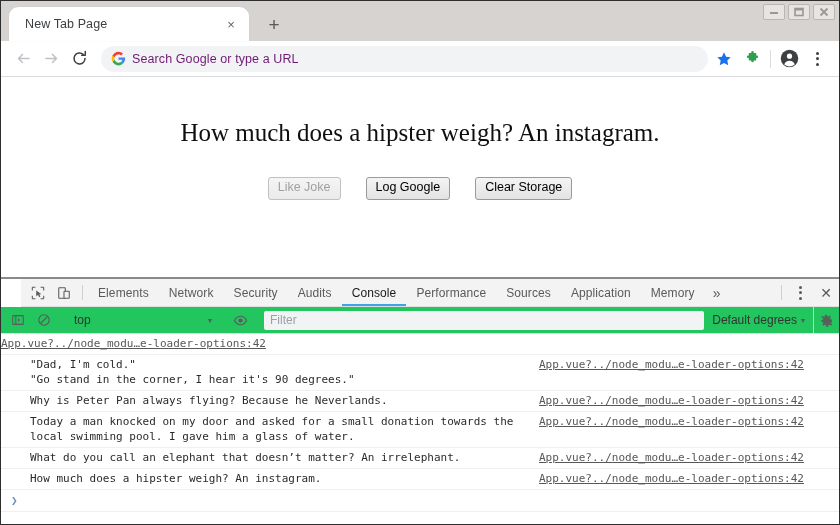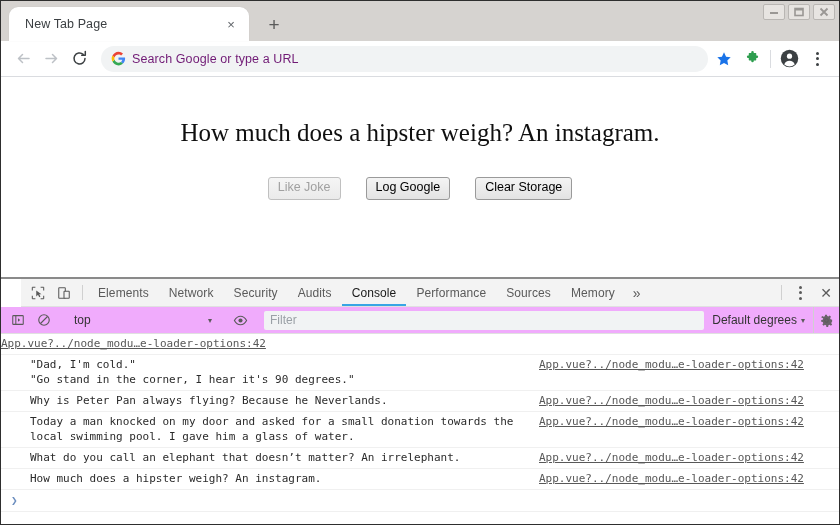--- a/index.html
+++ b/index.html
@@ -245,21 +245,21 @@
   .dt-close {
     width: 26px;
     display: flex; align-items: center; justify-content: center;
     color: #5a5a5a;
     font-size: 14px;
     cursor: pointer;
   }
 
   .dt-filterbar {
     height: 27px;
-    background: #f0abfc;
+    background: #22c55e;
     border-bottom: 1px solid #e0e0e0;
     display: flex;
     align-items: center;
     padding-left: 4px;
     flex: 0 0 auto;
   }
   .ctx-select {
     display: flex; align-items: center;
     font-size: 12px;
     color: #333;
@@ -465,20 +465,21 @@
       </div>
       <div class="dt-vsep"></div>
 
       <div class="dt-tab">Elements</div>
       <div class="dt-tab">Network</div>
       <div class="dt-tab">Security</div>
       <div class="dt-tab">Audits</div>
       <div class="dt-tab active">Console</div>
       <div class="dt-tab">Performance</div>
       <div class="dt-tab">Sources</div>
+      <div class="dt-tab">Application</div>
       <div class="dt-tab">Memory</div>
       <div class="dt-more">»</div>
 
       <div class="dt-spacer"></div>
       <div class="dt-vsep"></div>
       <div class="dt-iconbtn">
         <span class="dots">
             <i style="background:#5a5a5a"></i>
             <i style="background:#5a5a5a"></i>
             <i style="background:#5a5a5a"></i>

